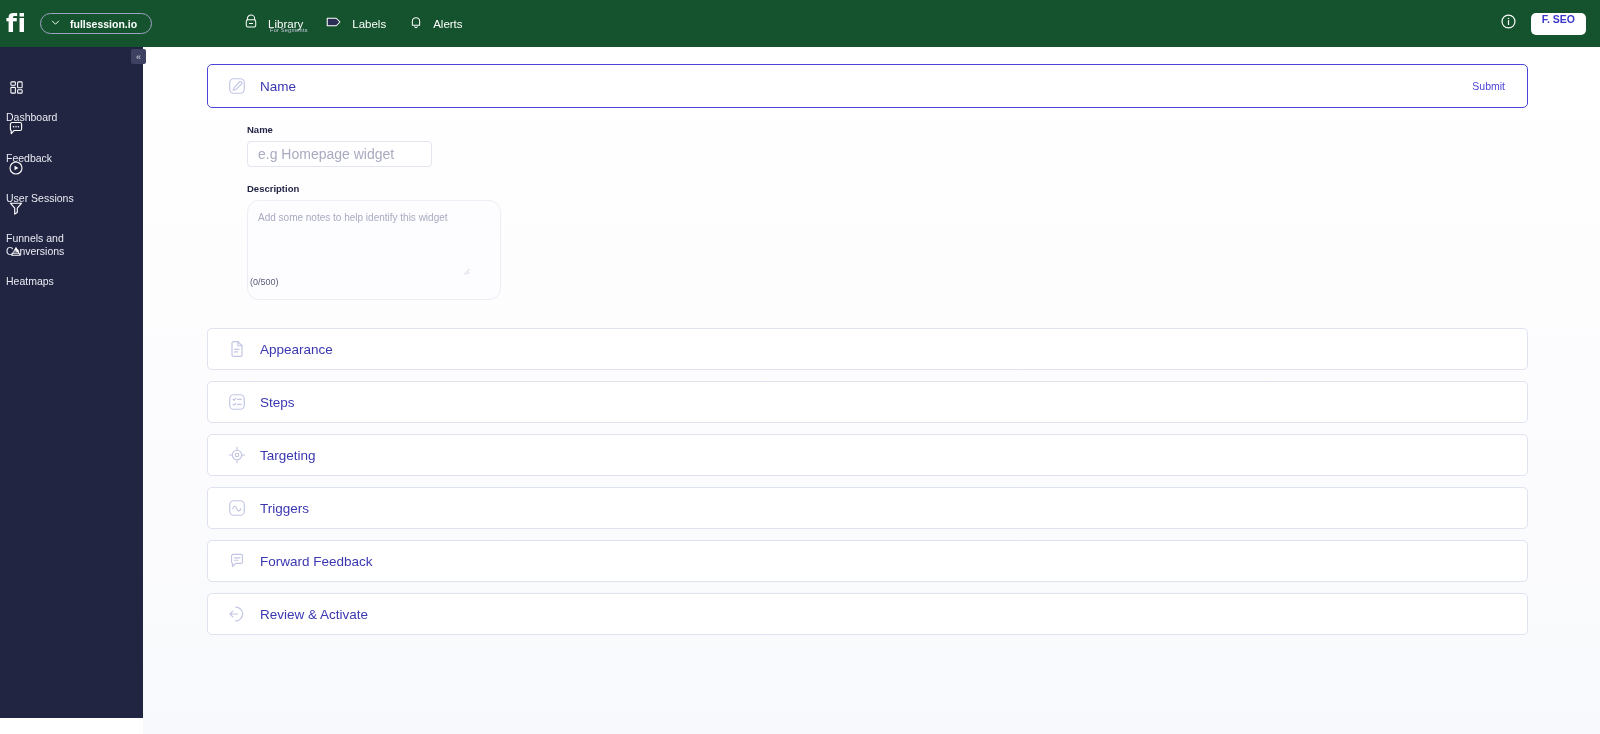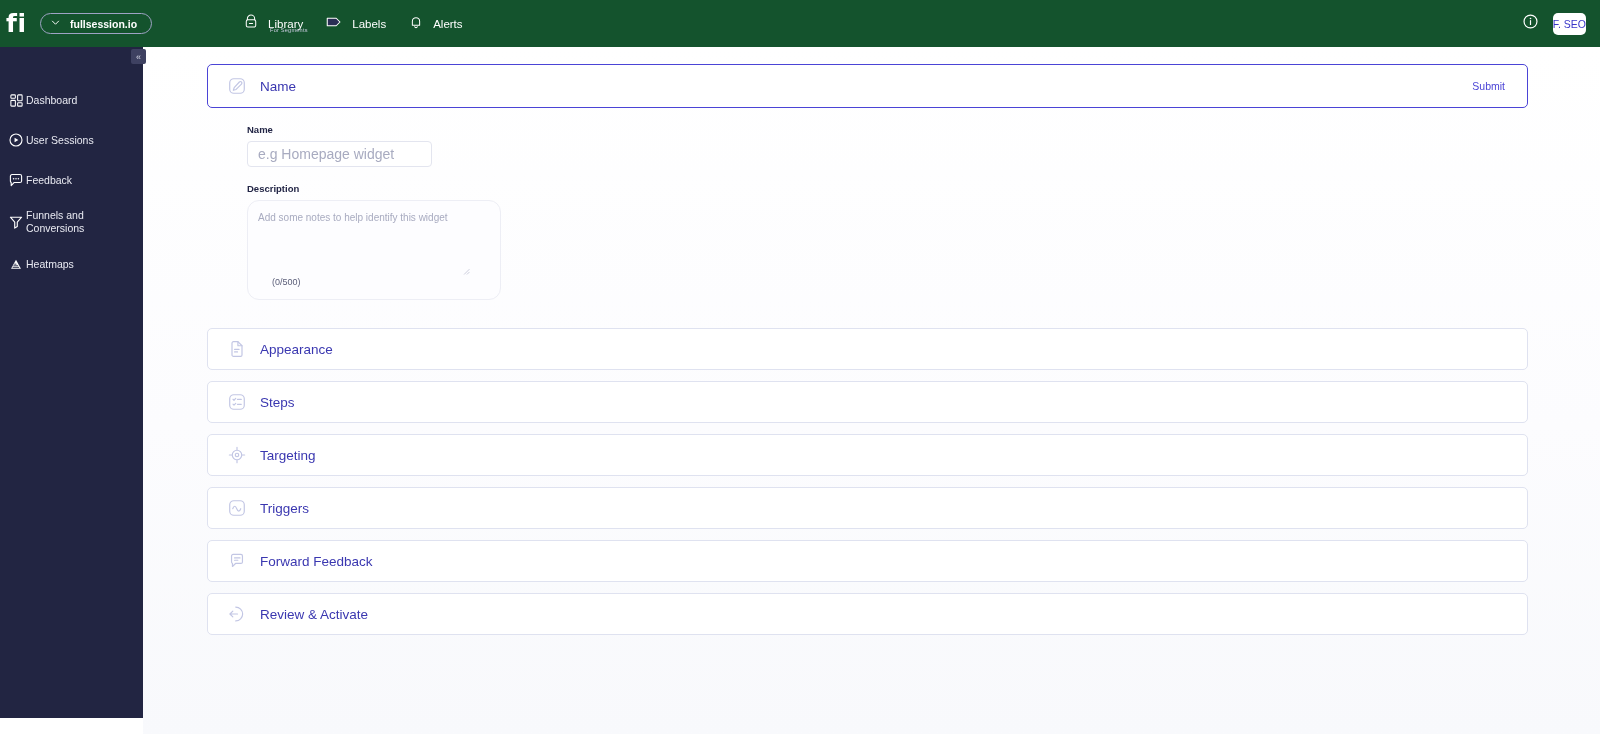--- a/index.html
+++ b/index.html
@@ -51,37 +51,37 @@
     white-space: nowrap;
   }
 
   .topbar-right {
     position: absolute; right: 14px; top: 0; height: 47px;
     display: flex; align-items: center; gap: 14px;
   }
   .info-icon { cursor: pointer; display: block; }
   .user-btn {
     background: #ffffff; border-radius: 5px;
-    height: 22px; padding: 0 0;
-    display: flex; align-items: center;
-    color: #3a37c9; font-size: 10.5px; font-weight: normal;
+    height: 22px; padding: 0 11px;
+    display: flex; 
+    color: #3a37c9; font-size: 10.5px; font-weight: bold;
     cursor: pointer;
   }
 
   
   .sidebar {
     position: absolute; top: 47px; left: 0;
     width: 143px; height: 671px;
     background: #222542;
     z-index: 20;
   }
   .sb-item {
-    display: flex; align-items: center; gap: 0;
+    display: flex; gap: 16px;
     padding: 0 0 0 6px;
-    height: 40px; cursor: pointer; color: #e9eaf2;
+    height: 40px; cursor: pointer; color: #e9eaf2; flex-direction: column;
   }
   .sb-item:first-child { margin-top: 33px; }
   .sb-item + .sb-item { margin-top: 0; }
   .sb-icon { width: 20px; display: flex; justify-content: center; flex: none; }
   .sb-label { font-size: 10.5px; line-height: 13px; }
 
   .collapse-btn {
     position: absolute; left: 131px; top: 49px;
     width: 15px; height: 15px;
     background: #3e4161; border-radius: 2px;
@@ -158,21 +158,21 @@
     background: transparent;
     font-family: "Liberation Sans", sans-serif;
     font-size: 10px; color: #2a2d4d; line-height: 14px;
   }
   .desc-area::placeholder { color: #a8abc0; }
   .resize-grip {
     position: absolute; right: 30px; bottom: 30px;
     width: 8px; height: 8px; pointer-events: none;
   }
   .char-count {
-    position: absolute; left: 24px; bottom: 12px;
+    position: absolute; left: 2px; bottom: 12px;
     font-size: 9px; color: #5a5d78;
   }
 
   .icon-stroke { stroke: #c2c6e4; fill: none; stroke-width: 1.3; stroke-linecap: round; stroke-linejoin: round; }
   .icon-white { stroke: #ffffff; fill: none; stroke-width: 1.4; stroke-linecap: round; stroke-linejoin: round; }
 </style>
 </head>
 <body>
 
 <div class="app">
@@ -250,37 +250,37 @@
           <rect class="icon-white" x="11.5" y="2.5" width="6" height="7.7" rx="1"></rect>
           <rect class="icon-white" x="11.5" y="12.9" width="6" height="4.6" rx="1"></rect>
         </svg>
       </span>
       <span class="sb-label">Dashboard</span>
     </div>
 
     <div class="sb-item">
       <span class="sb-icon">
         <svg width="16" height="16" viewBox="0 0 20 20">
-          <circle class="icon-white" cx="10" cy="10" r="7.5"></circle>
-          <path d="M8.2 7.2 L13 10 L8.2 12.8 Z" fill="#ffffff"></path>
-        </svg>
-      </span>
-      <span class="sb-label">User Sessions</span>
-    </div>
-
-    <div class="sb-item">
-      <span class="sb-icon">
-        <svg width="16" height="16" viewBox="0 0 20 20">
           <path class="icon-white" d="M3 5.2 a2 2 0 0 1 2-2 h10 a2 2 0 0 1 2 2 v6 a2 2 0 0 1 -2 2 H7.5 L4 17 v-3.8 a2 2 0 0 1 -1 -2 Z"></path>
           <circle cx="7" cy="8.3" r="0.95" fill="#ffffff"></circle>
           <circle cx="10" cy="8.3" r="0.95" fill="#ffffff"></circle>
           <circle cx="13" cy="8.3" r="0.95" fill="#ffffff"></circle>
         </svg>
       </span>
       <span class="sb-label">Feedback</span>
+    </div>
+
+    <div class="sb-item">
+      <span class="sb-icon">
+        <svg width="16" height="16" viewBox="0 0 20 20">
+          <circle class="icon-white" cx="10" cy="10" r="7.5"></circle>
+          <path d="M8.2 7.2 L13 10 L8.2 12.8 Z" fill="#ffffff"></path>
+        </svg>
+      </span>
+      <span class="sb-label">User Sessions</span>
     </div>
 
     <div class="sb-item" style="height:44px">
       <span class="sb-icon">
         <svg width="16" height="16" viewBox="0 0 20 20">
           <path class="icon-white" d="M3 4 h14 l-5.4 6.2 v5.4 l-3.2 2 v-7.4 Z"></path>
         </svg>
       </span>
       <span class="sb-label" style="white-space:pre-line">Funnels and
 Conversions</span>

